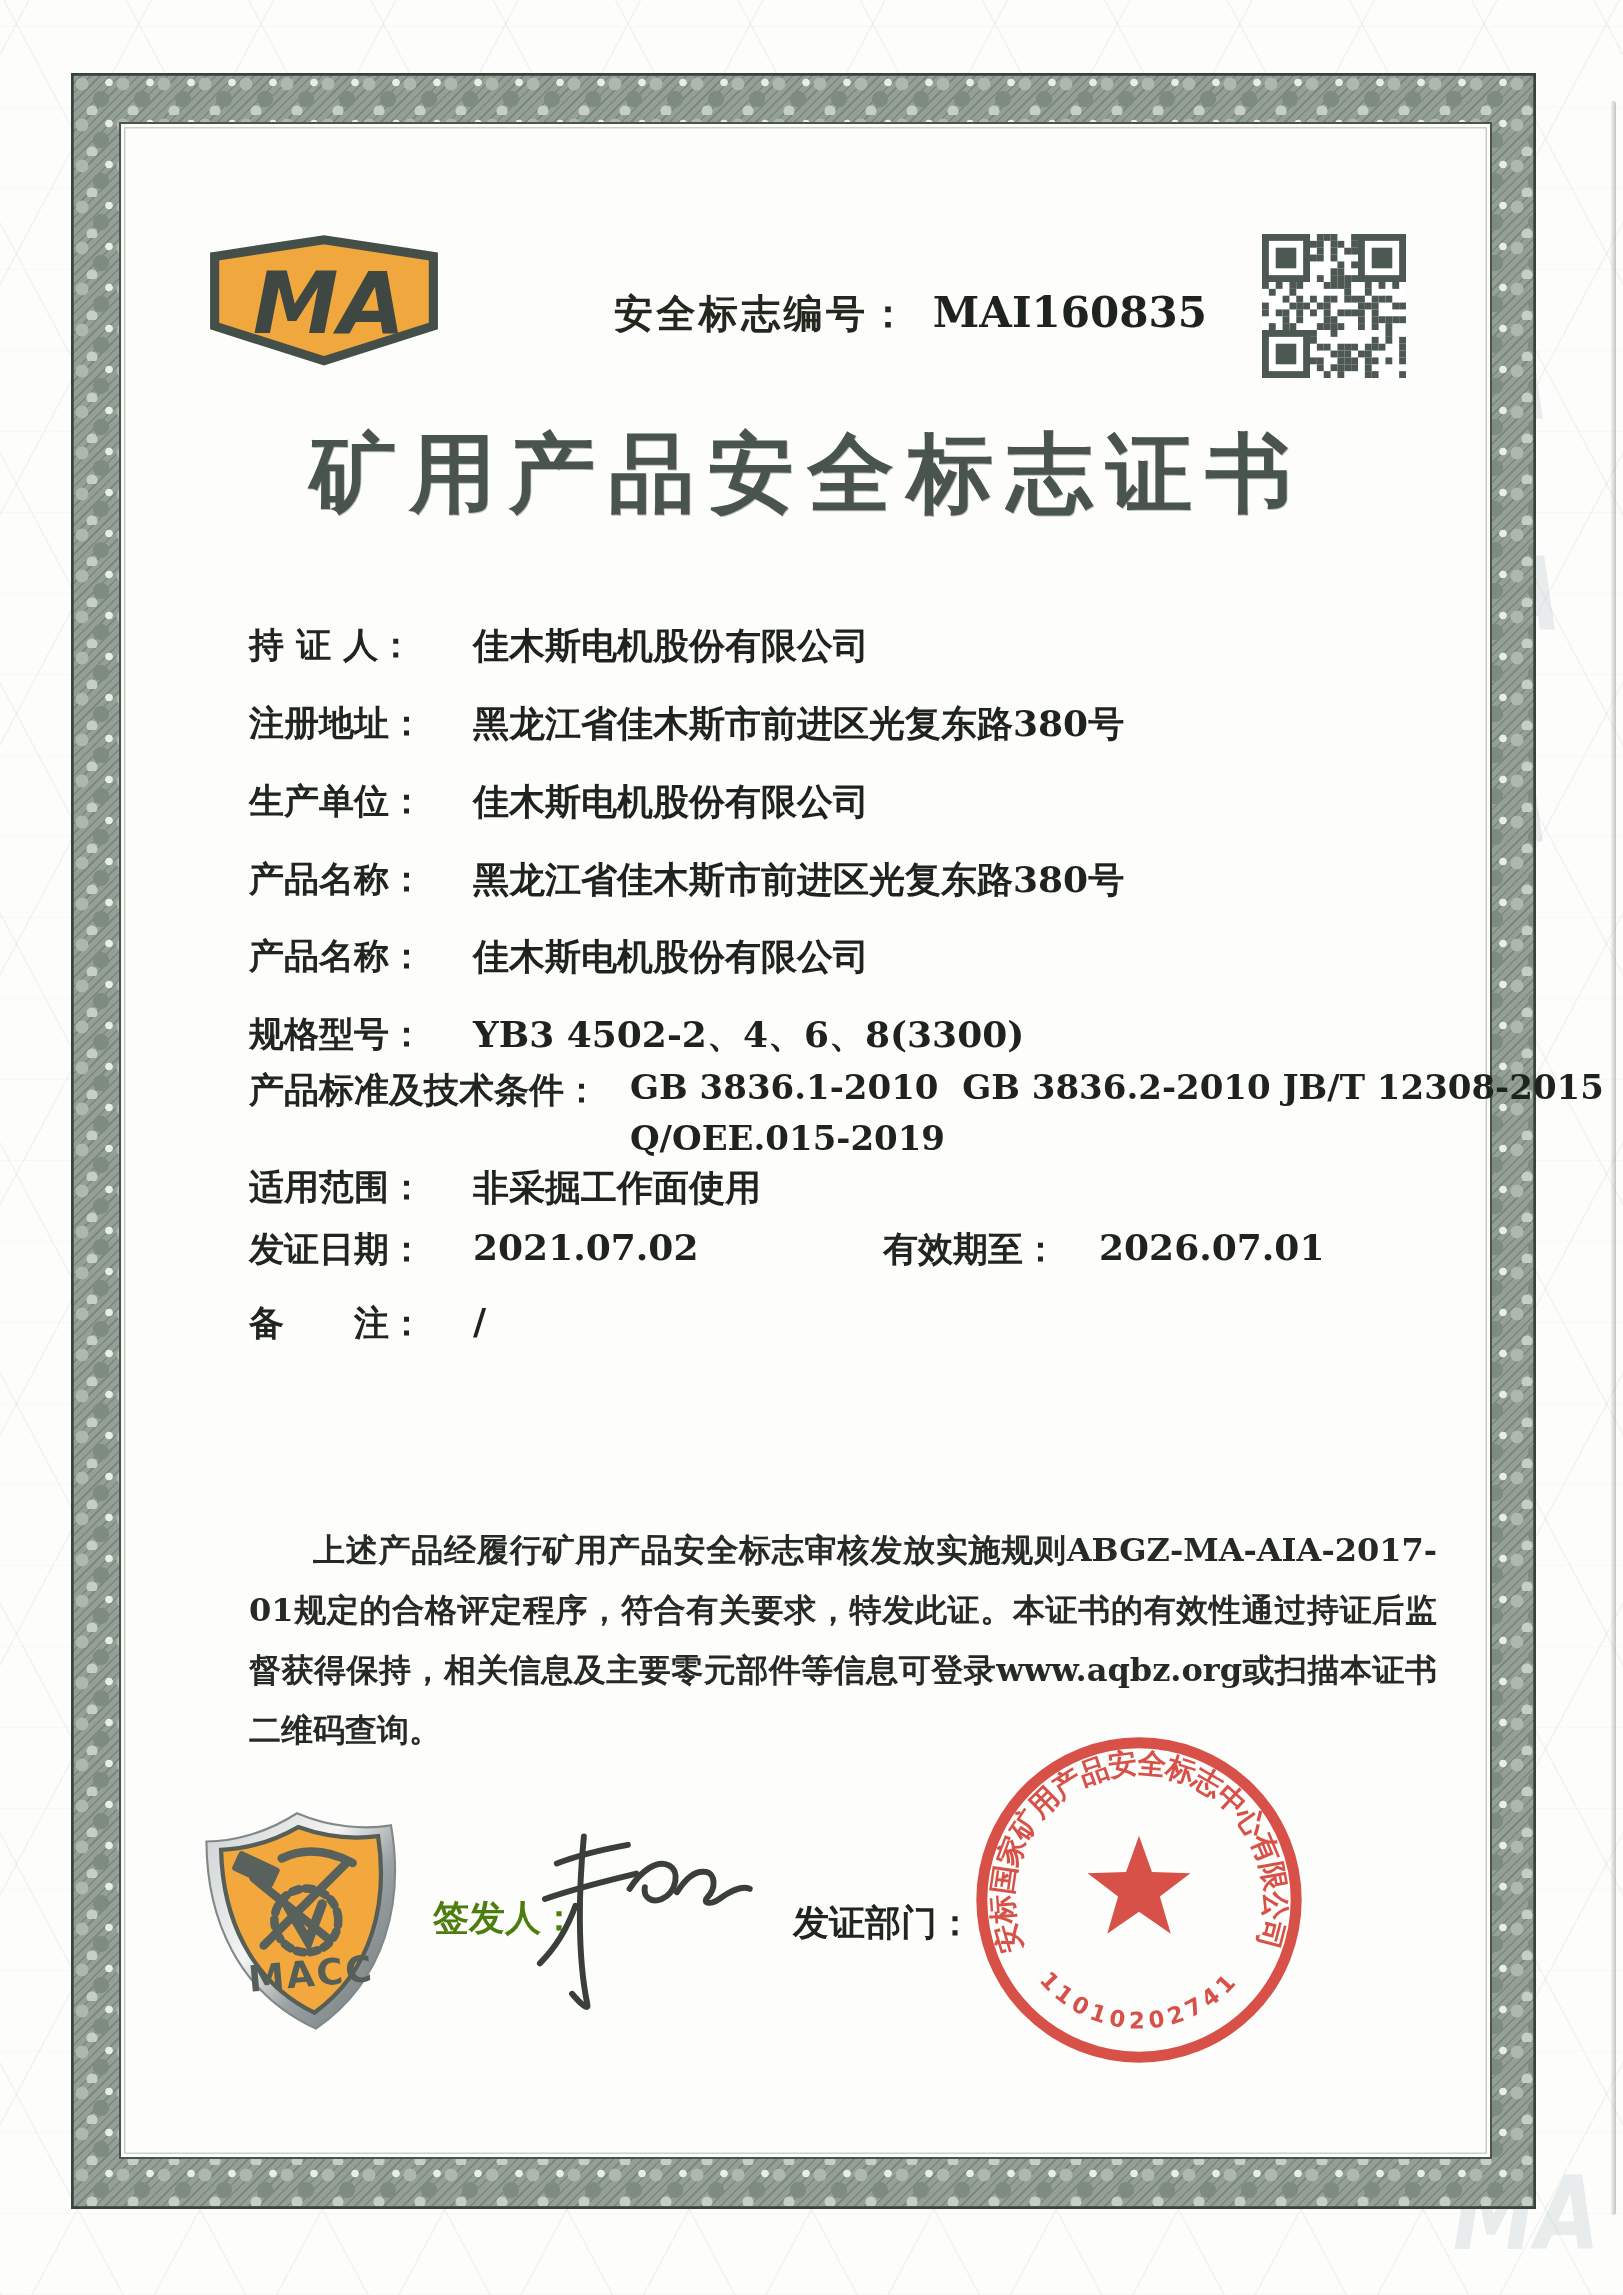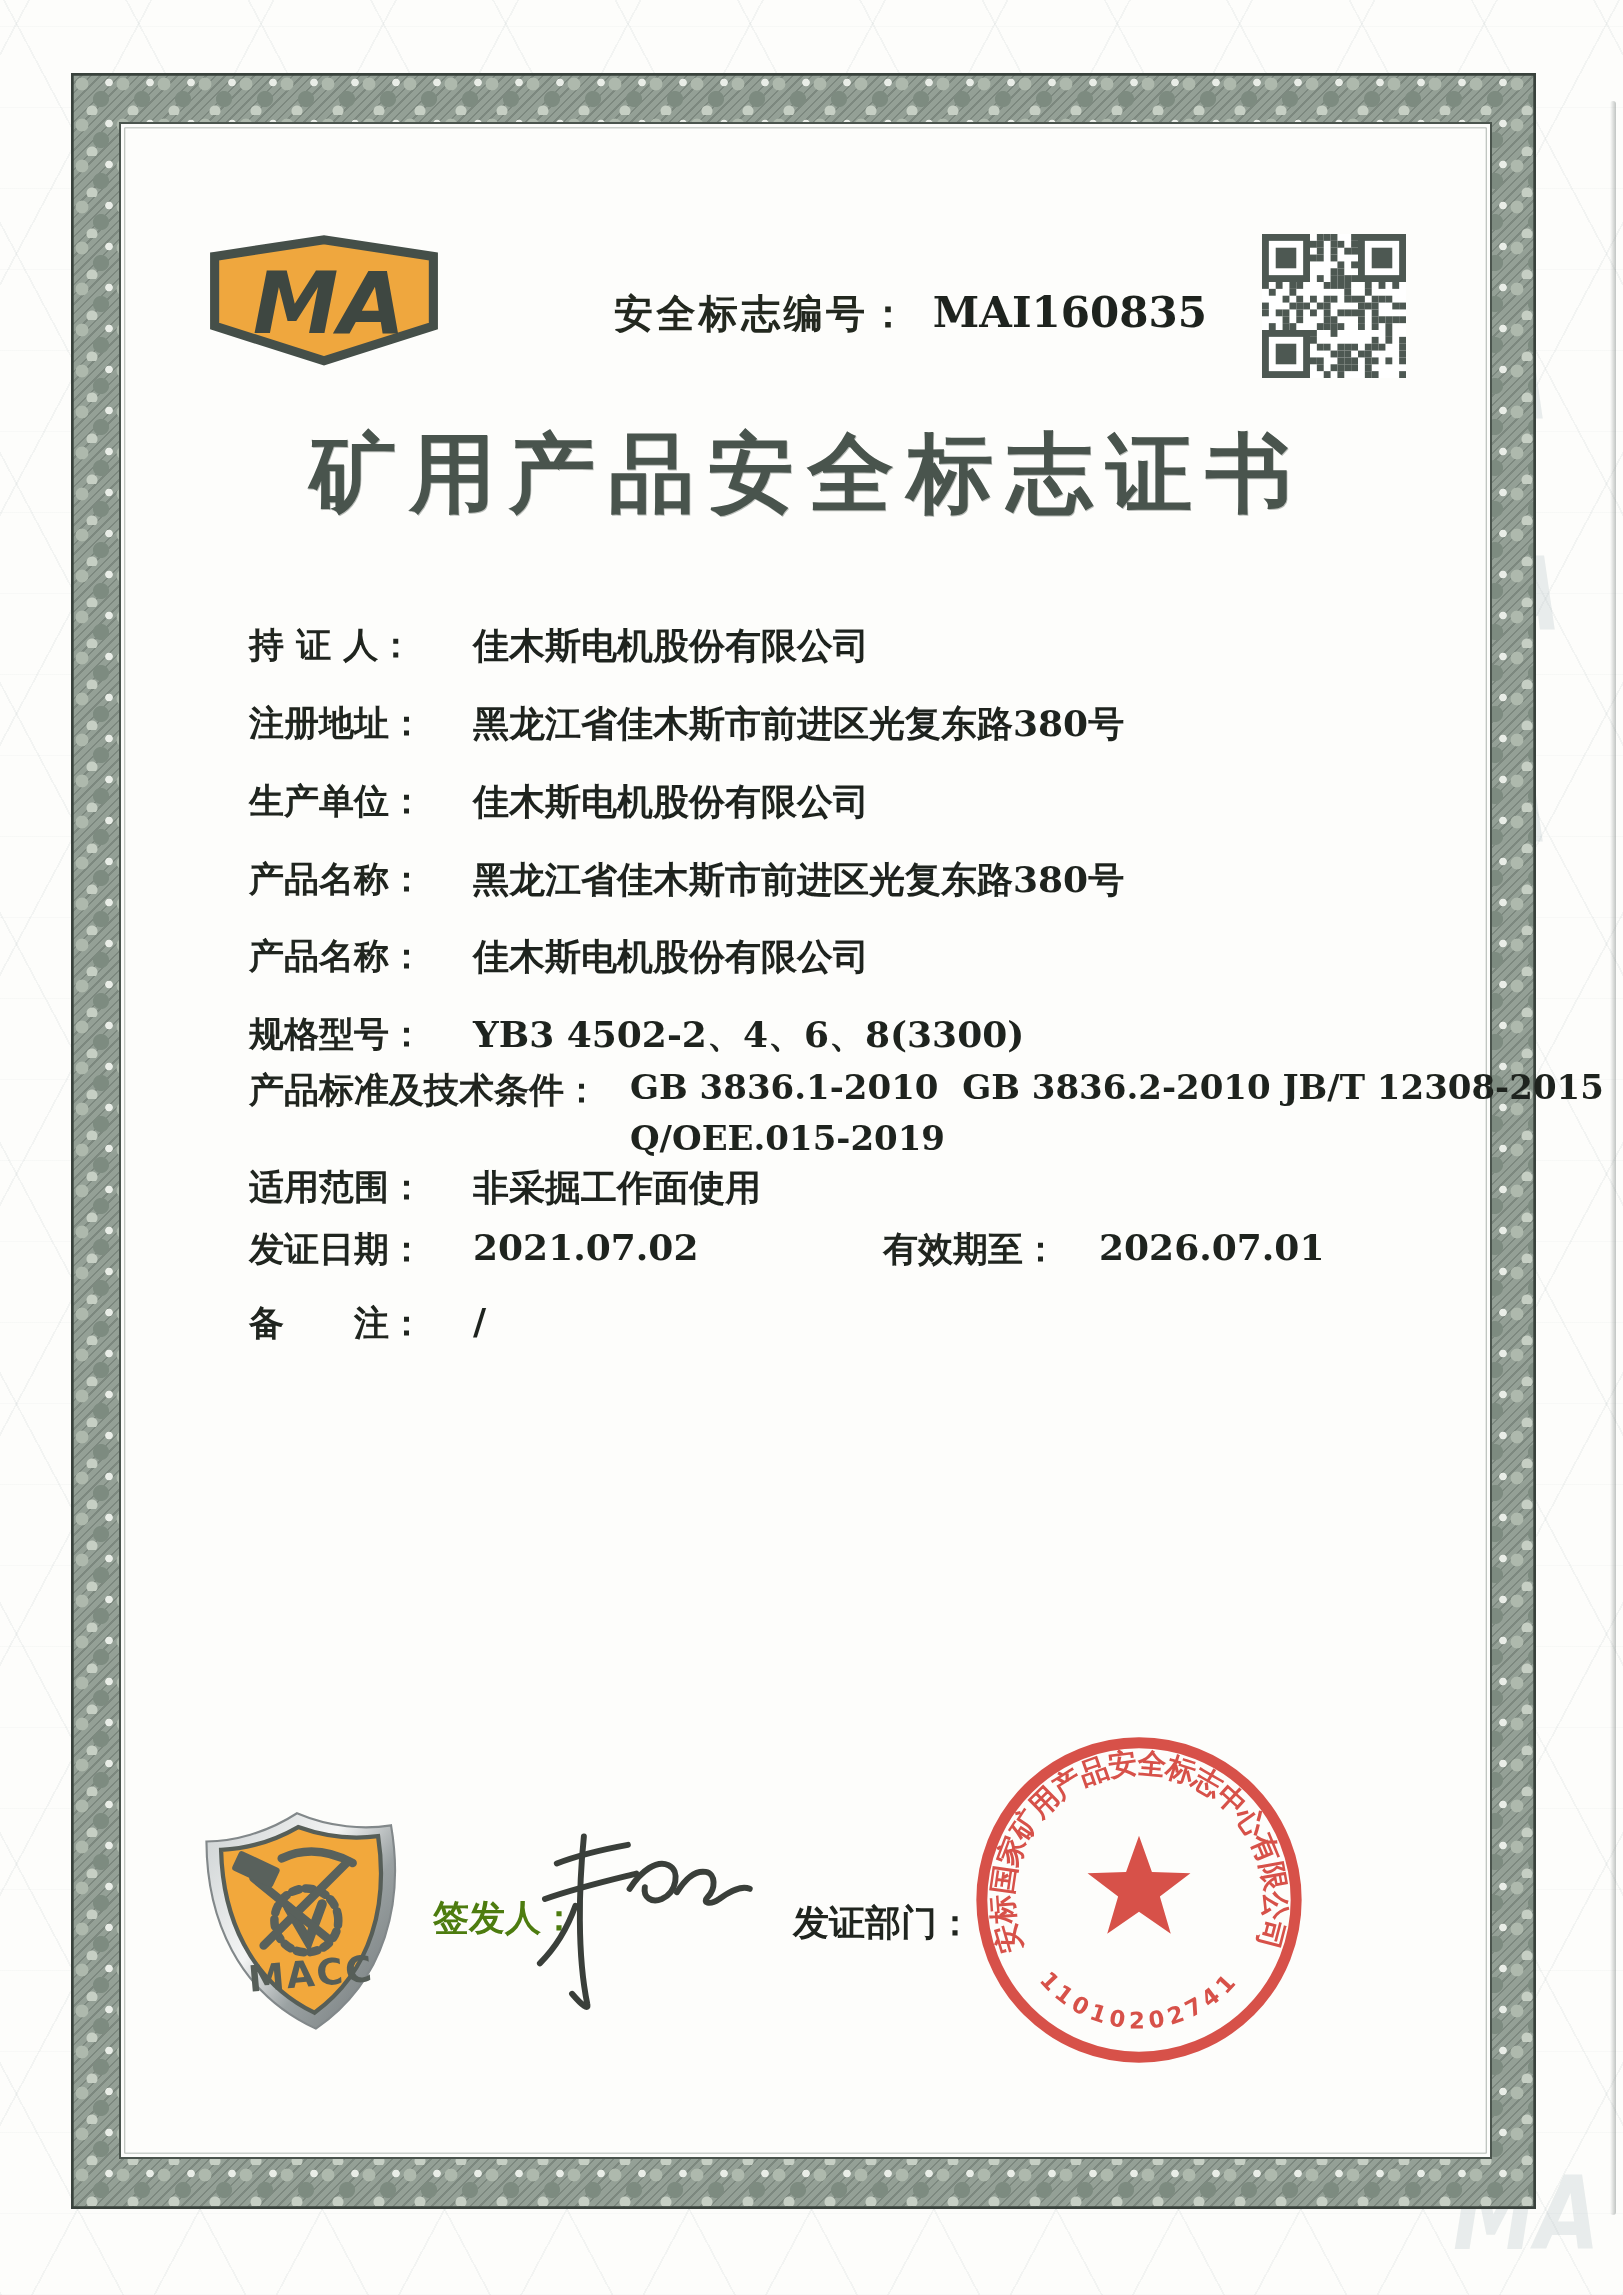--- a/index.html
+++ b/index.html
@@ -285,20 +285,21 @@
     <span class="flabel">发证日期：</span>
     <span class="fvalue">2021.07.02</span>
     <span class="flabel2">有效期至：</span>
     <span class="fvalue2">2026.07.01</span>
   </div>
   <div class="row r10">
     <span class="flabel">备　　注：</span>
     <span class="fvalue">/</span>
   </div>
 
+  <div class="statement">上述产品经履行矿用产品安全标志审核发放实施规则ABGZ-MA-AIA-2017-01规定的合格评定程序，符合有关要求，特发此证。本证书的有效性通过持证后监督获得保持，相关信息及主要零元部件等信息可登录www.aqbz.org或扫描本证书二维码查询。</div>
 
   <svg class="shield" viewBox="0 0 200 215">
     <defs>
       <linearGradient id="sg" x1="0" y1="0" x2="1" y2="1">
         <stop offset="0" stop-color="#cdd2d3"></stop>
           <stop offset="0.4" stop-color="#f3f4f4"></stop>
         <stop offset="0.62" stop-color="#9aa1a2"></stop>
           <stop offset="1" stop-color="#6c7273"></stop>
       </linearGradient>
     </defs>

